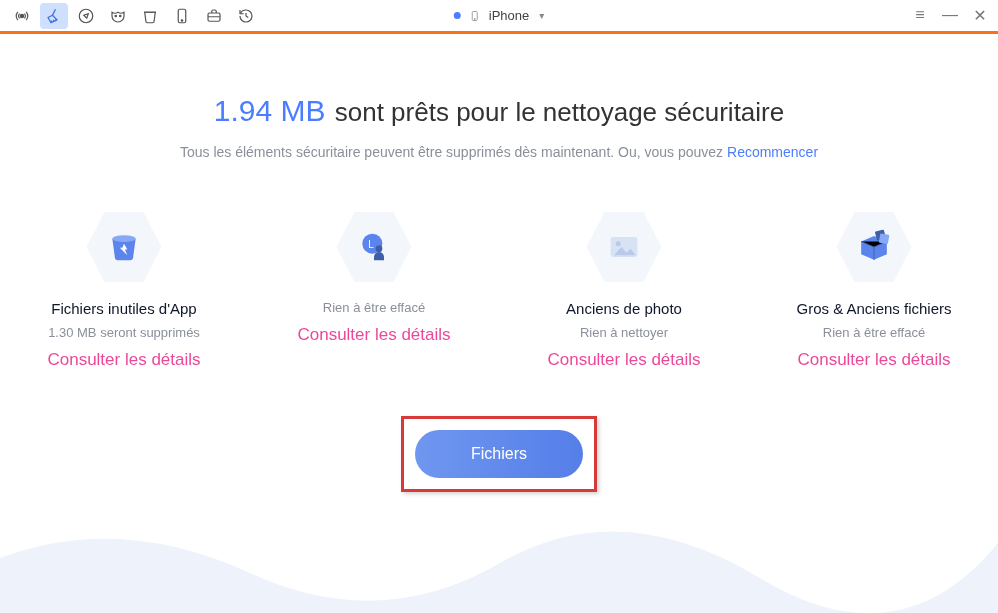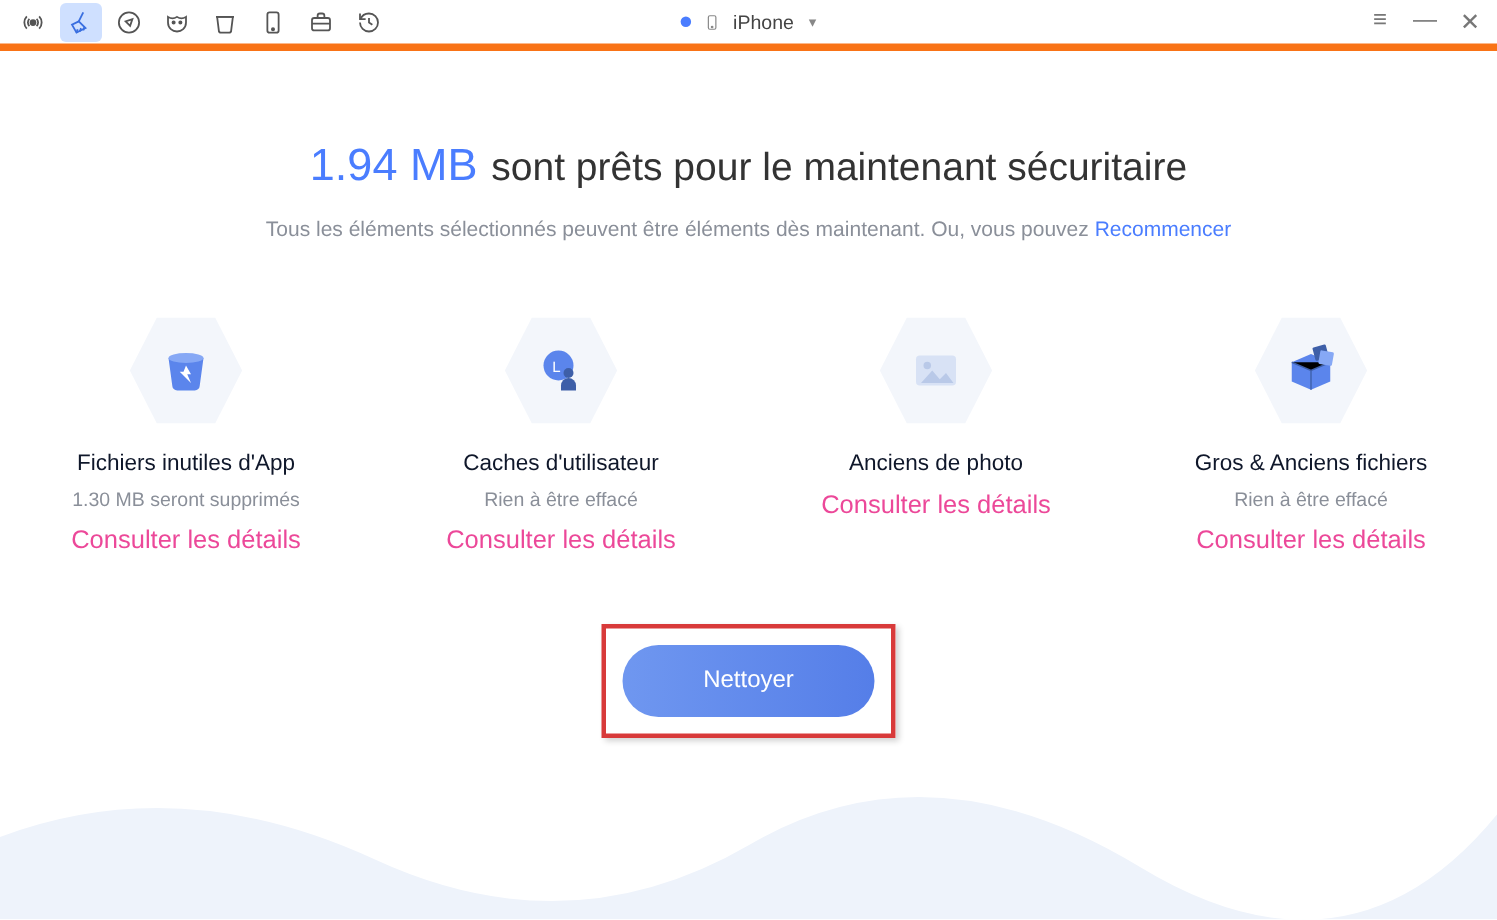--- a/index.html
+++ b/index.html
@@ -9,21 +9,21 @@
     font-family: -apple-system, "Segoe UI", Arial, sans-serif;
     background: #ffffff;
     overflow: hidden;
     position: relative;
   }
   .topbar {
     height: 34px;
     display: flex;
     align-items: center;
     padding: 0 8px;
-    border-bottom: 5px solid #f97316;
+    border-bottom: 3px solid #f97316;
     position: relative;
   }
   .topbar-left { display: flex; gap: 4px; }
   .topbar-icon {
     width: 28px; height: 26px;
     display: flex; align-items: center; justify-content: center;
     border-radius: 4px;
     color: #555;
     cursor: pointer;
   }
@@ -154,24 +154,24 @@
   <div class="topbar-right">
     <span class="win-btn">≡</span>
     <span class="win-btn">—</span>
     <span class="win-btn">✕</span>
   </div>
 </div>
 
 <div class="main">
   <h1 class="title">
     <span class="title-size">1.94 MB</span>
-    <span>sont prêts pour le maintenant sécuritaire</span>
+    <span>sont prêts pour le nettoyage sécuritaire</span>
   </h1>
   <p class="subtitle">
-    <span>Tous les éléments sélectionnés peuvent être éléments dès maintenant. Ou, vous pouvez </span><a class="subtitle-link">Recommencer</a>
+    <span>Tous les éléments sécuritaire peuvent être supprimés dès maintenant. Ou, vous pouvez </span><a class="subtitle-link">Recommencer</a>
   </p>
 
   <div class="cards">
 
     <div class="card">
       <div class="hex">
         <svg width="40" height="40" viewBox="0 0 48 48">
             <path d="M10 14h28l-3 22a4 4 0 01-4 4H17a4 4 0 01-4-4z" fill="#5b85ec"></path>
             <ellipse cx="24" cy="14" rx="14" ry="4" fill="#86a8f5"></ellipse>
             <path d="M24 20l4 7h-3l3 7-9-9h3z" fill="#fff"></path>
@@ -184,53 +184,53 @@
 
     <div class="card">
       <div class="hex">
         <svg width="40" height="40" viewBox="0 0 48 48">
             <circle cx="22" cy="20" r="12" fill="#5b85ec"></circle>
             <text x="17" y="25" fill="#fff" font-size="12" font-family="Arial">L</text>
             <path d="M30 30a6 6 0 016 6v4H24v-4a6 6 0 016-6z" fill="#3e5fa8"></path>
             <circle cx="30" cy="26" r="4" fill="#3e5fa8"></circle>
           </svg>
       </div>
-      <div class="card-title">Caches d'utilisateur</div>
       <div class="card-sub">Rien à être effacé</div>
       <a class="card-link">Consulter les détails</a>
     </div>
 
     <div class="card">
       <div class="hex">
         <svg width="40" height="40" viewBox="0 0 48 48">
             <rect x="8" y="12" width="32" height="24" rx="3" fill="#d8e2f5"></rect>
             <circle cx="17" cy="20" r="3" fill="#b9c9e8"></circle>
             <path d="M12 34l9-10 6 7 5-5 6 8z" fill="#b9c9e8"></path>
           </svg>
       </div>
       <div class="card-title">Anciens de photo</div>
+      <div class="card-sub">Rien à nettoyer</div>
       <a class="card-link">Consulter les détails</a>
     </div>
 
     <div class="card">
       <div class="hex">
         <svg width="44" height="44" viewBox="0 0 48 48">
             <path d="M10 18l14-6 14 6v14l-14 6-14-6z" fill="#5b85ec"></path>
             <path d="M10 18l14 6 14-6M24 24v14" stroke="#3e5fa8" stroke-width="1"></path>
             <rect x="26" y="6" width="10" height="10" rx="1" fill="#3e5fa8" transform="rotate(-15 31 11)"></rect>
             <rect x="30" y="10" width="10" height="10" rx="1" fill="#86a8f5" transform="rotate(10 35 15)"></rect>
           </svg>
       </div>
       <div class="card-title">Gros &amp; Anciens fichiers</div>
       <div class="card-sub">Rien à être effacé</div>
       <a class="card-link">Consulter les détails</a>
     </div>
 
   </div>
 
   <div class="cta-wrap">
-    <button class="cta-btn">Nettoyer</button>
+    <button class="cta-btn">Fichiers</button>
   </div>
 </div>
 
 <svg class="bg-hills" viewBox="0 0 998 110" preserveAspectRatio="none">
   <path d="M0 110 L0 55 Q120 10 250 70 T500 60 T760 75 T998 40 L998 110 Z" fill="#eef3fb"></path>
 </svg>
 
 </body></html>

